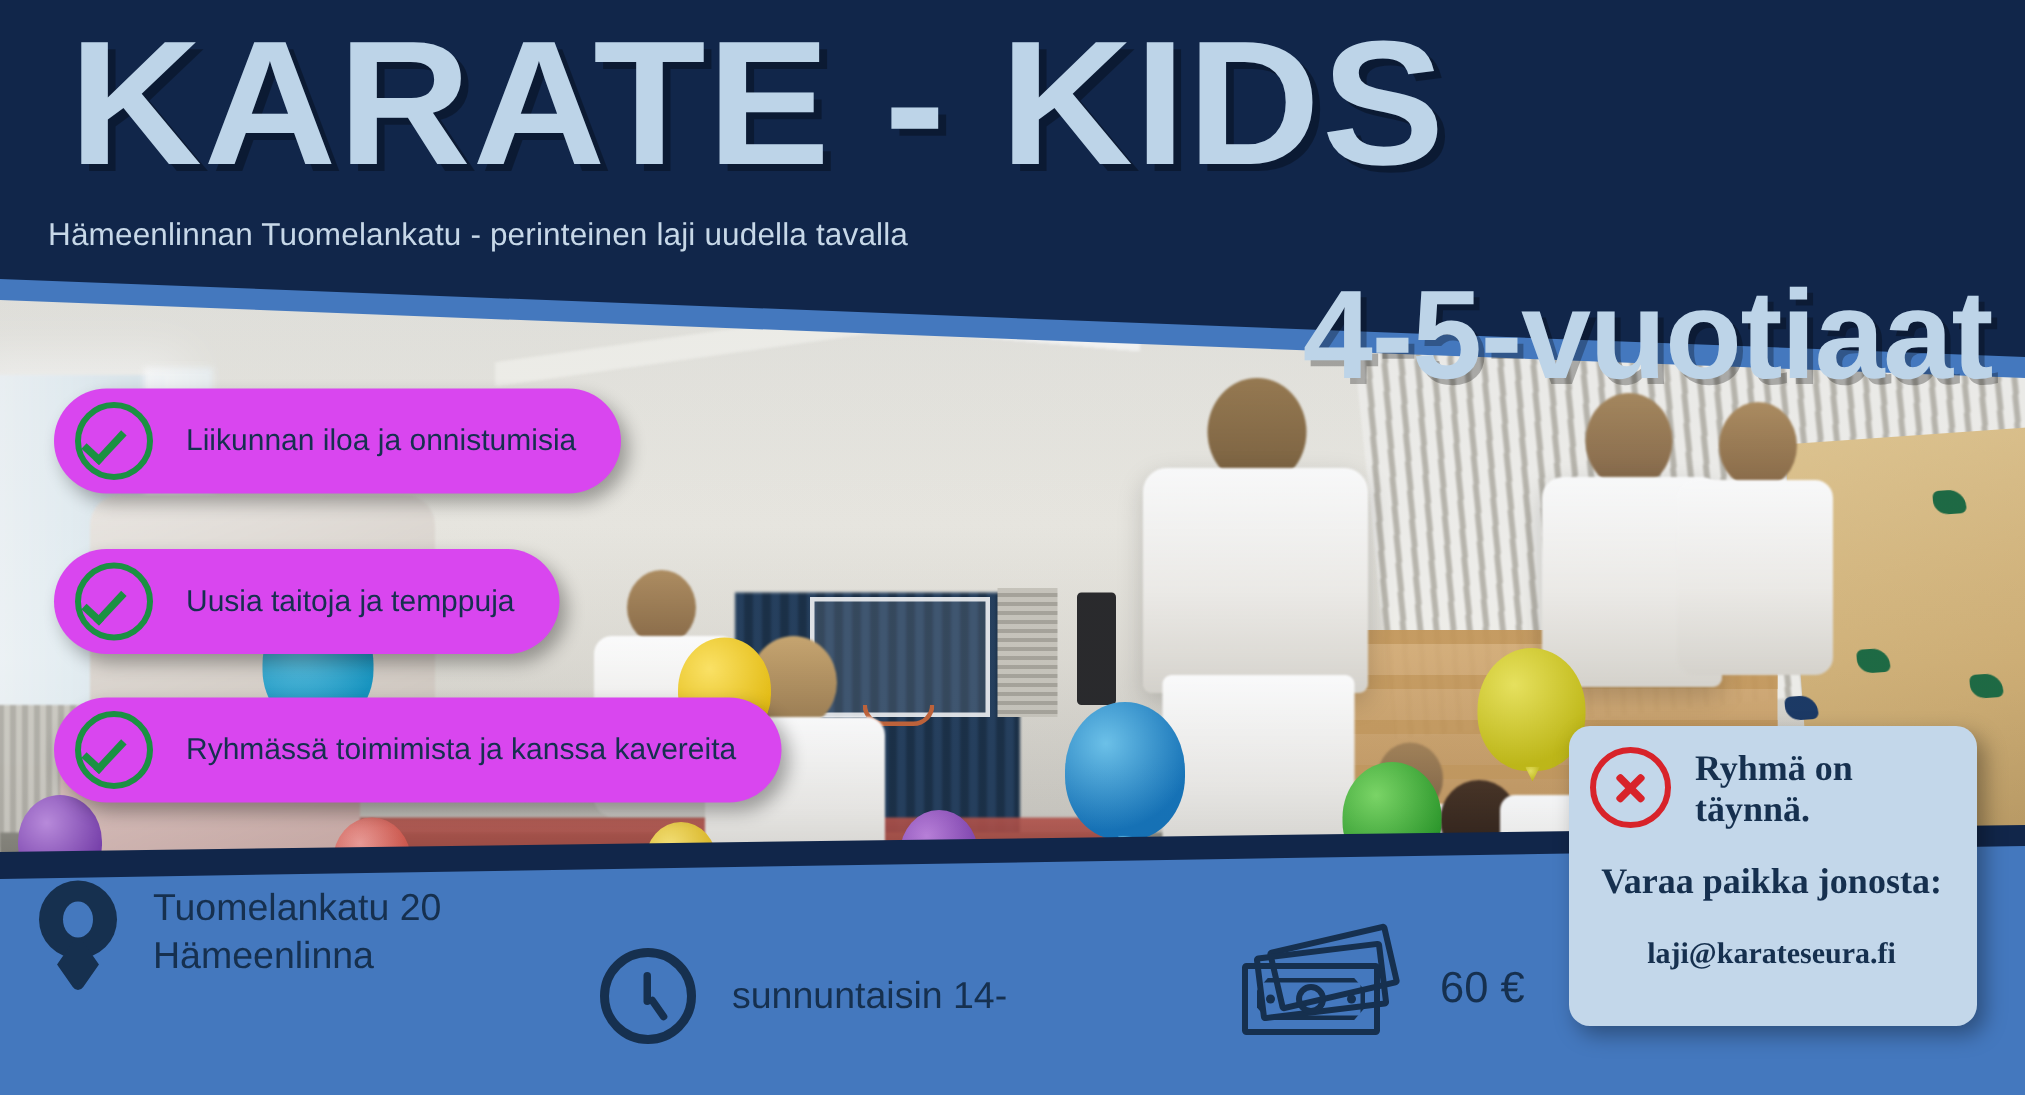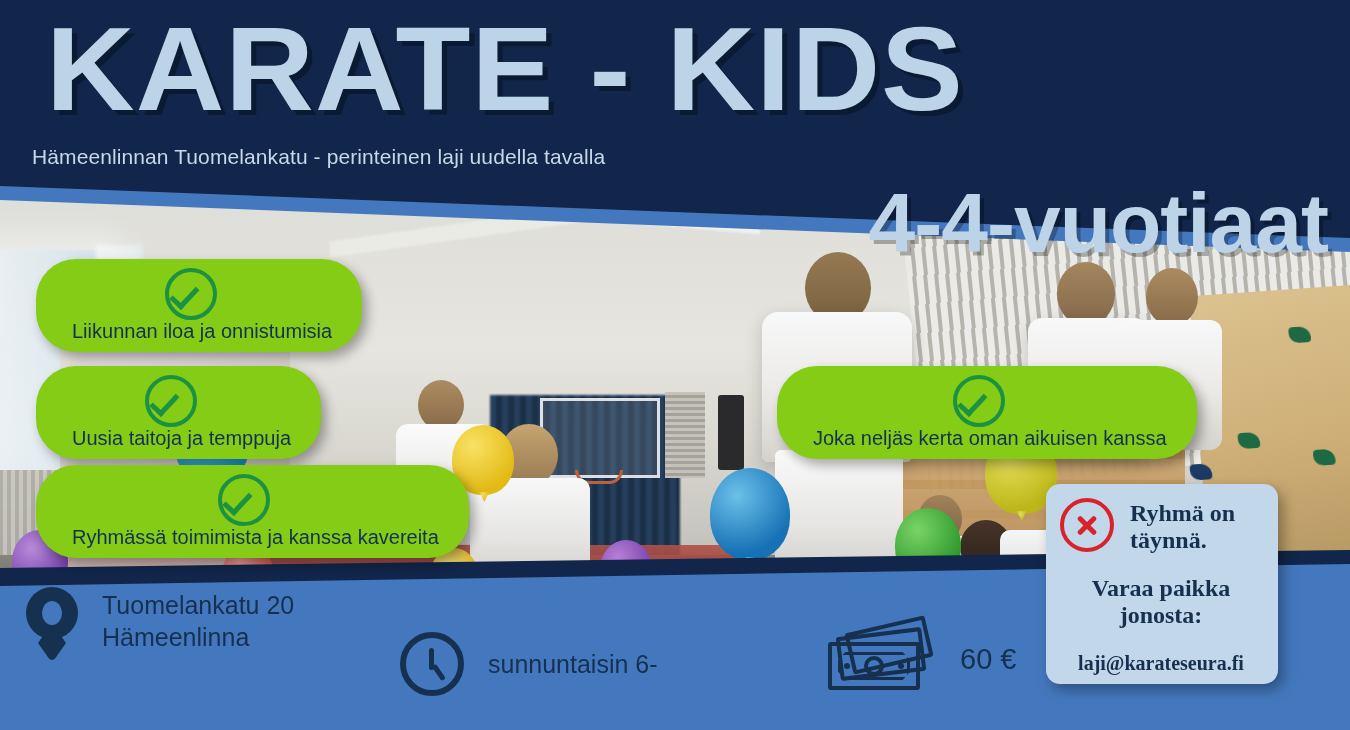--- a/index.html
+++ b/index.html
@@ -172,23 +172,23 @@
     position:absolute; right:22px; top:181px;
     font-size:84px; font-weight:bold; color:#bdd4e8;
     letter-spacing:-1px; line-height:1;
     text-shadow:4px 4px 0 rgba(0,0,0,.28);
     z-index:8; white-space:nowrap;
   }
 
   
   .pill{
     position:absolute; display:flex; align-items:center;
-    background:#84cc16; border-radius:40px;
+    background:#d946ef; border-radius:40px;
     box-shadow:5px 6px 12px rgba(0,0,0,.33);
-    padding:9px 30px 9px 14px; z-index:9;flex-direction:column;
+    padding:9px 30px 9px 14px; z-index:9;
   }
   .pill .txt{ font-size:20px; color:#16304f; margin-left:22px; white-space:nowrap; }
   .ring{ width:52px; height:52px; flex:0 0 52px; border:4px solid #1b9142; border-radius:50%; position:relative; }
   .ring::after{
     content:""; position:absolute; left:12px; top:22px; width:22px; height:11px;
     border-left:5px solid #1b9142; border-bottom:5px solid #1b9142;
     transform:rotate(-47deg); transform-origin:left bottom;
   }
   #pill1{ left:36px; top:259px; }
   #pill2{ left:36px; top:366px; }
@@ -255,21 +255,21 @@
   .money .coin{
     position:absolute; left:36px; top:28px; width:20px; height:20px;
     border:4px solid #16304f; border-radius:50%;
   }
   .money .dotl,.money .dotr{ position:absolute; top:35px; width:6px; height:6px; background:#16304f; border-radius:50%; }
   .money .dotl{ left:16px; } .money .dotr{ left:70px; }
   #price-label{ margin-left:22px; font-size:29px; color:#16304f; white-space:nowrap; }
 
   
   .notice{
-    position:absolute; left:1046px; top:484px; width:232px; height:200px;
+    position:absolute; left:1046px; top:484px; width:272px; height:200px;
     background:#c3d7ea; border-radius:14px;
     box-shadow:5px 6px 14px rgba(0,0,0,.34);
     z-index:10;
     font-family:"Liberation Serif", serif;
     color:#16304f;
     padding:14px 16px 12px 14px;
   }
   .notice-head{ display:flex; align-items:flex-start; }
   .xring{
     width:54px; height:54px; flex:0 0 54px; border:4px solid #d8232a; border-radius:50%; position:relative;
@@ -356,37 +356,33 @@
     <div class="bal" style="left:12px; top:530px; width:56px; height:62px; background:radial-gradient(circle at 34% 30%,#c08fe2,#7a3fae 72%);"></div>
 
     <div class="photo-tint"></div>
   </div>
 
   <div class="band-accent"></div>
   <div class="band-top"></div>
 
   <div class="title">KARATE - KIDS</div>
   <div class="subtitle">Hämeenlinnan Tuomelankatu - perinteinen laji uudella tavalla</div>
-  <div class="agetitle">4-4-vuotiaat</div>
+  <div class="agetitle">4-5-vuotiaat</div>
 
   <div class="pill" id="pill1">
     <span class="ring"></span>
     <span class="txt">Liikunnan iloa ja onnistumisia</span>
   </div>
   <div class="pill" id="pill2">
     <span class="ring"></span>
     <span class="txt">Uusia taitoja ja temppuja</span>
   </div>
   <div class="pill" id="pill3">
     <span class="ring"></span>
     <span class="txt">Ryhmässä toimimista ja kanssa kavereita</span>
-  </div>
-  <div class="pill" id="pill4">
-    <span class="ring"></span>
-    <span class="txt">Joka neljäs kerta oman aikuisen kanssa</span>
   </div>
 
   <div class="bottom-dark"></div>
   <div class="bottom-blue"></div>
 
   <div class="info" id="info-location">
     <span class="pin">
         <span class="hole"></span>
       </span>
     <span class="labels">
@@ -394,21 +390,21 @@
       <span class="ln">Hämeenlinna</span>
     </span>
   </div>
 
   <div class="info" id="info-time">
     <span class="clock">
       <span class="h"></span>
         <span class="m"></span>
     </span>
     <span class="labels">
-      <span class="ln">sunnuntaisin 6-</span>
+      <span class="ln">sunnuntaisin 14-</span>
     </span>
   </div>
 
   <div class="info" id="info-price">
     <span class="money">
       <span class="b1"></span>
         <span class="b2"></span>
         <span class="b3"></span>
       <span class="coin"></span>
         <span class="dotl"></span>

